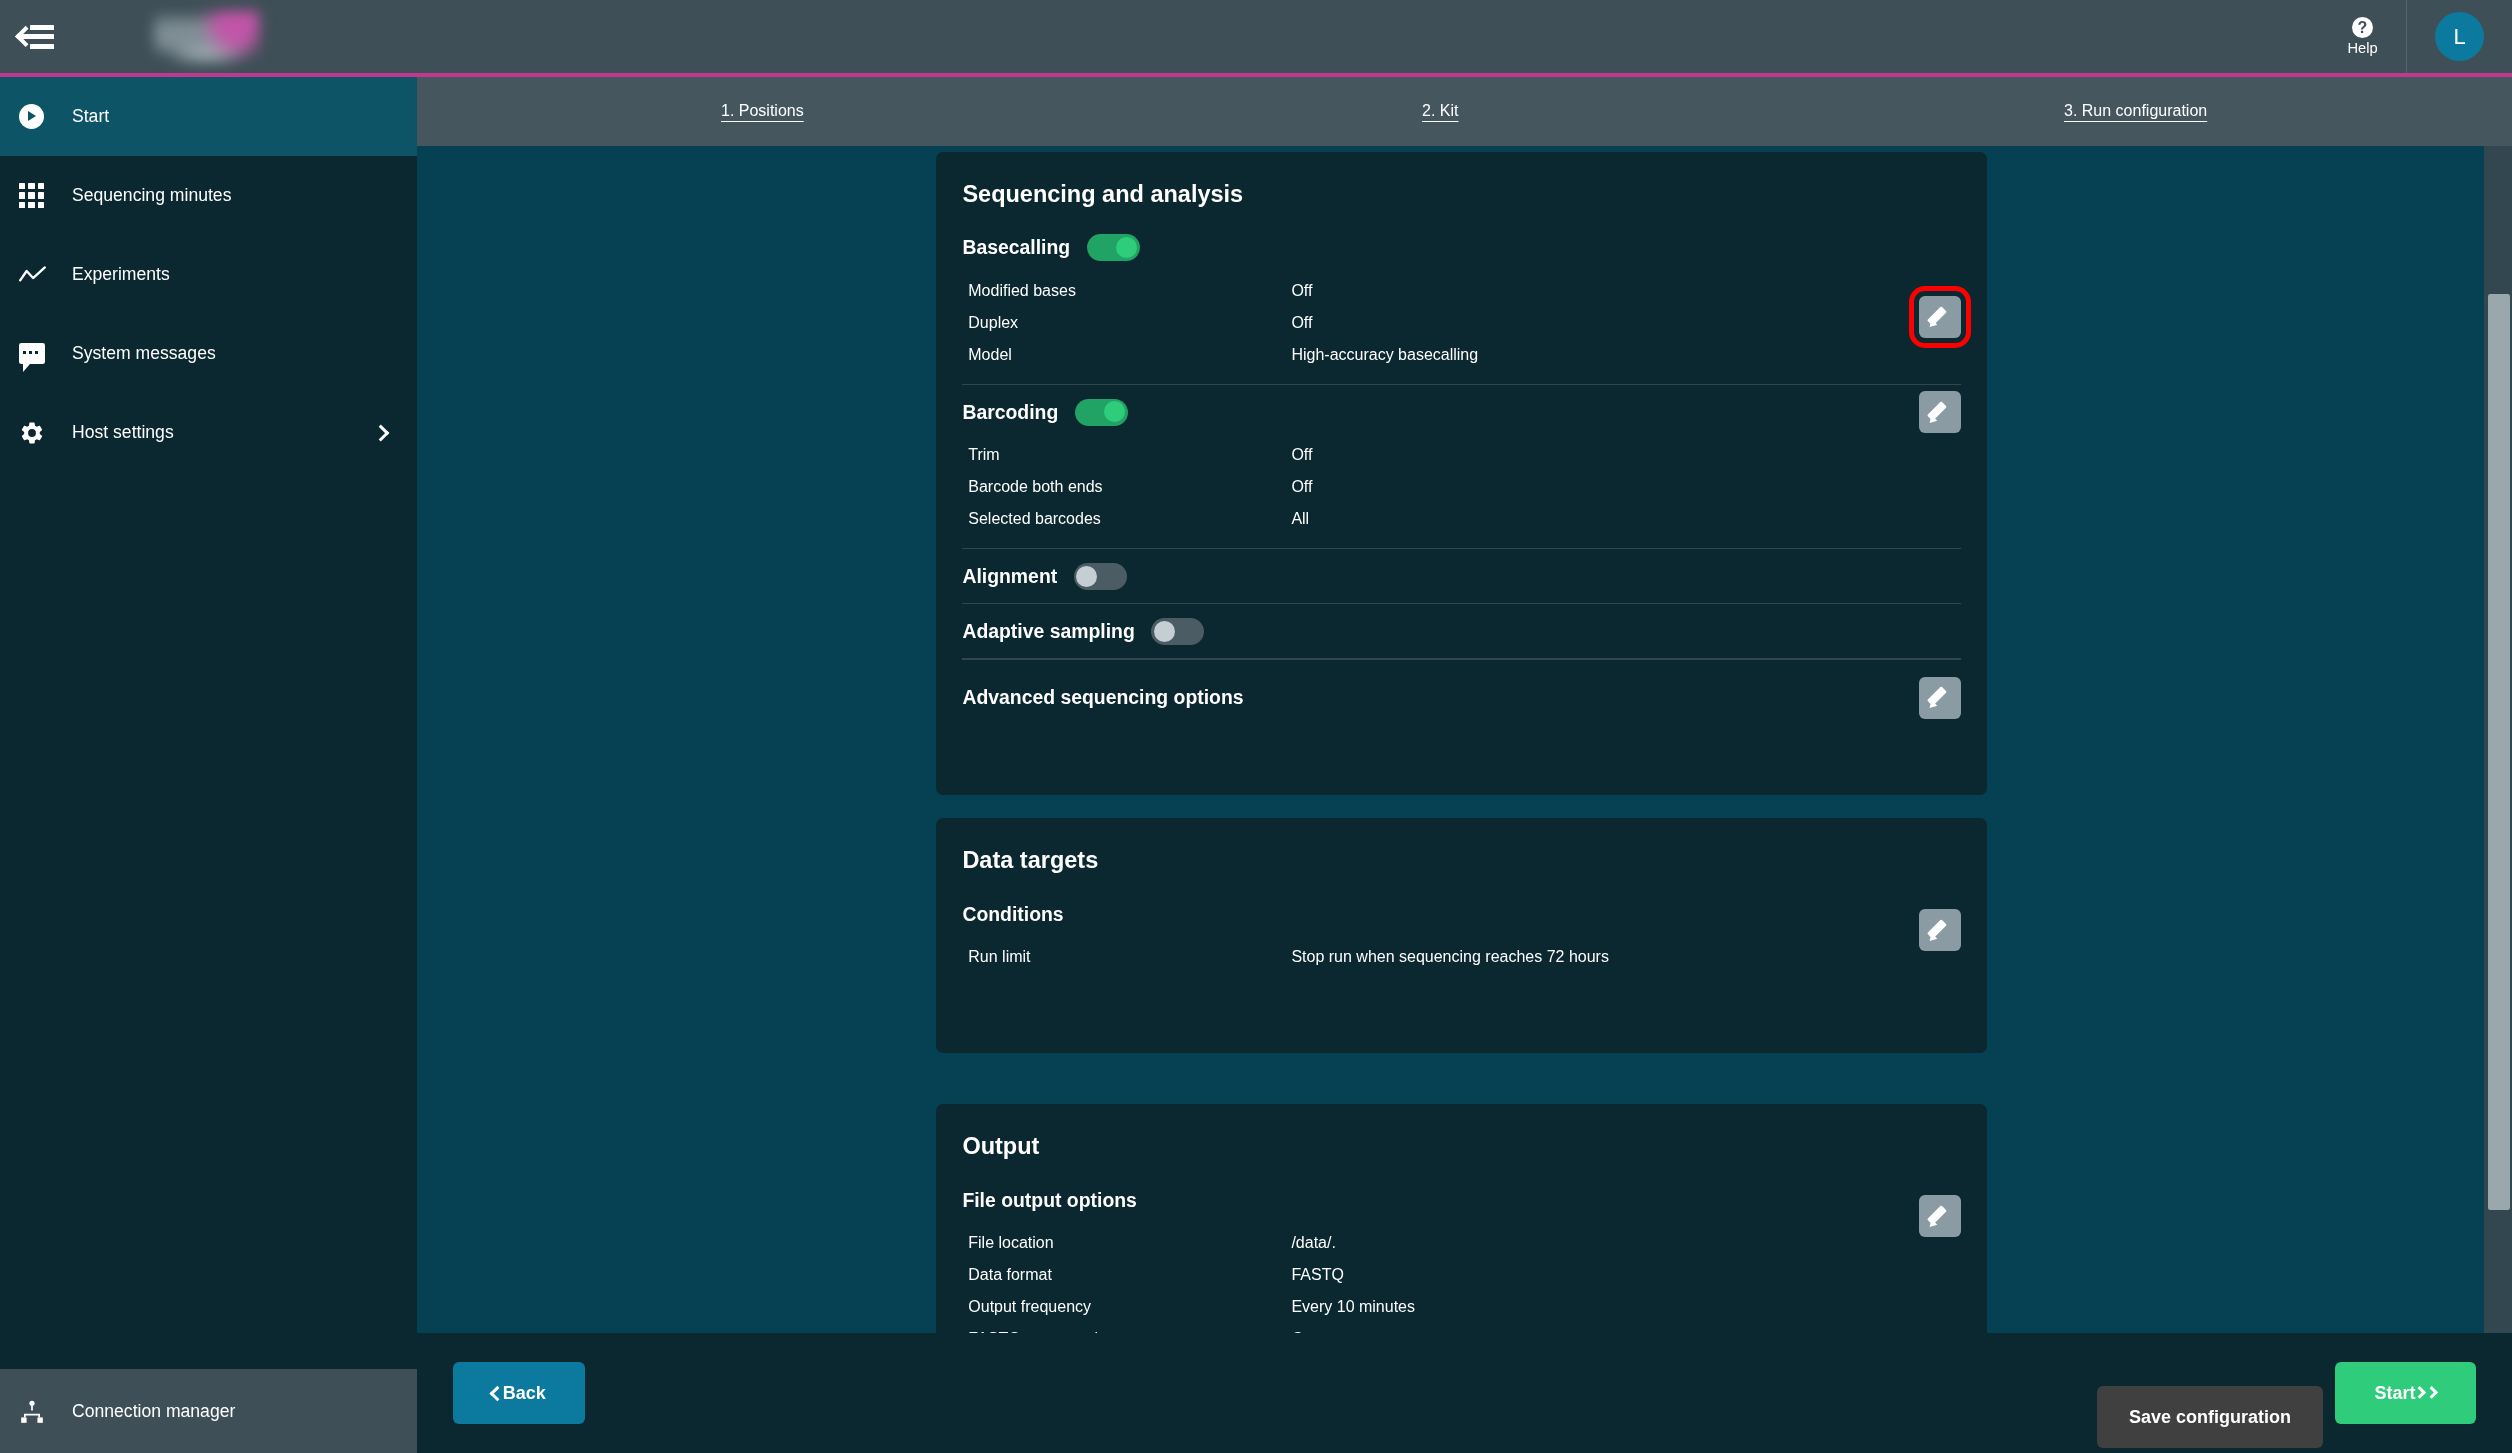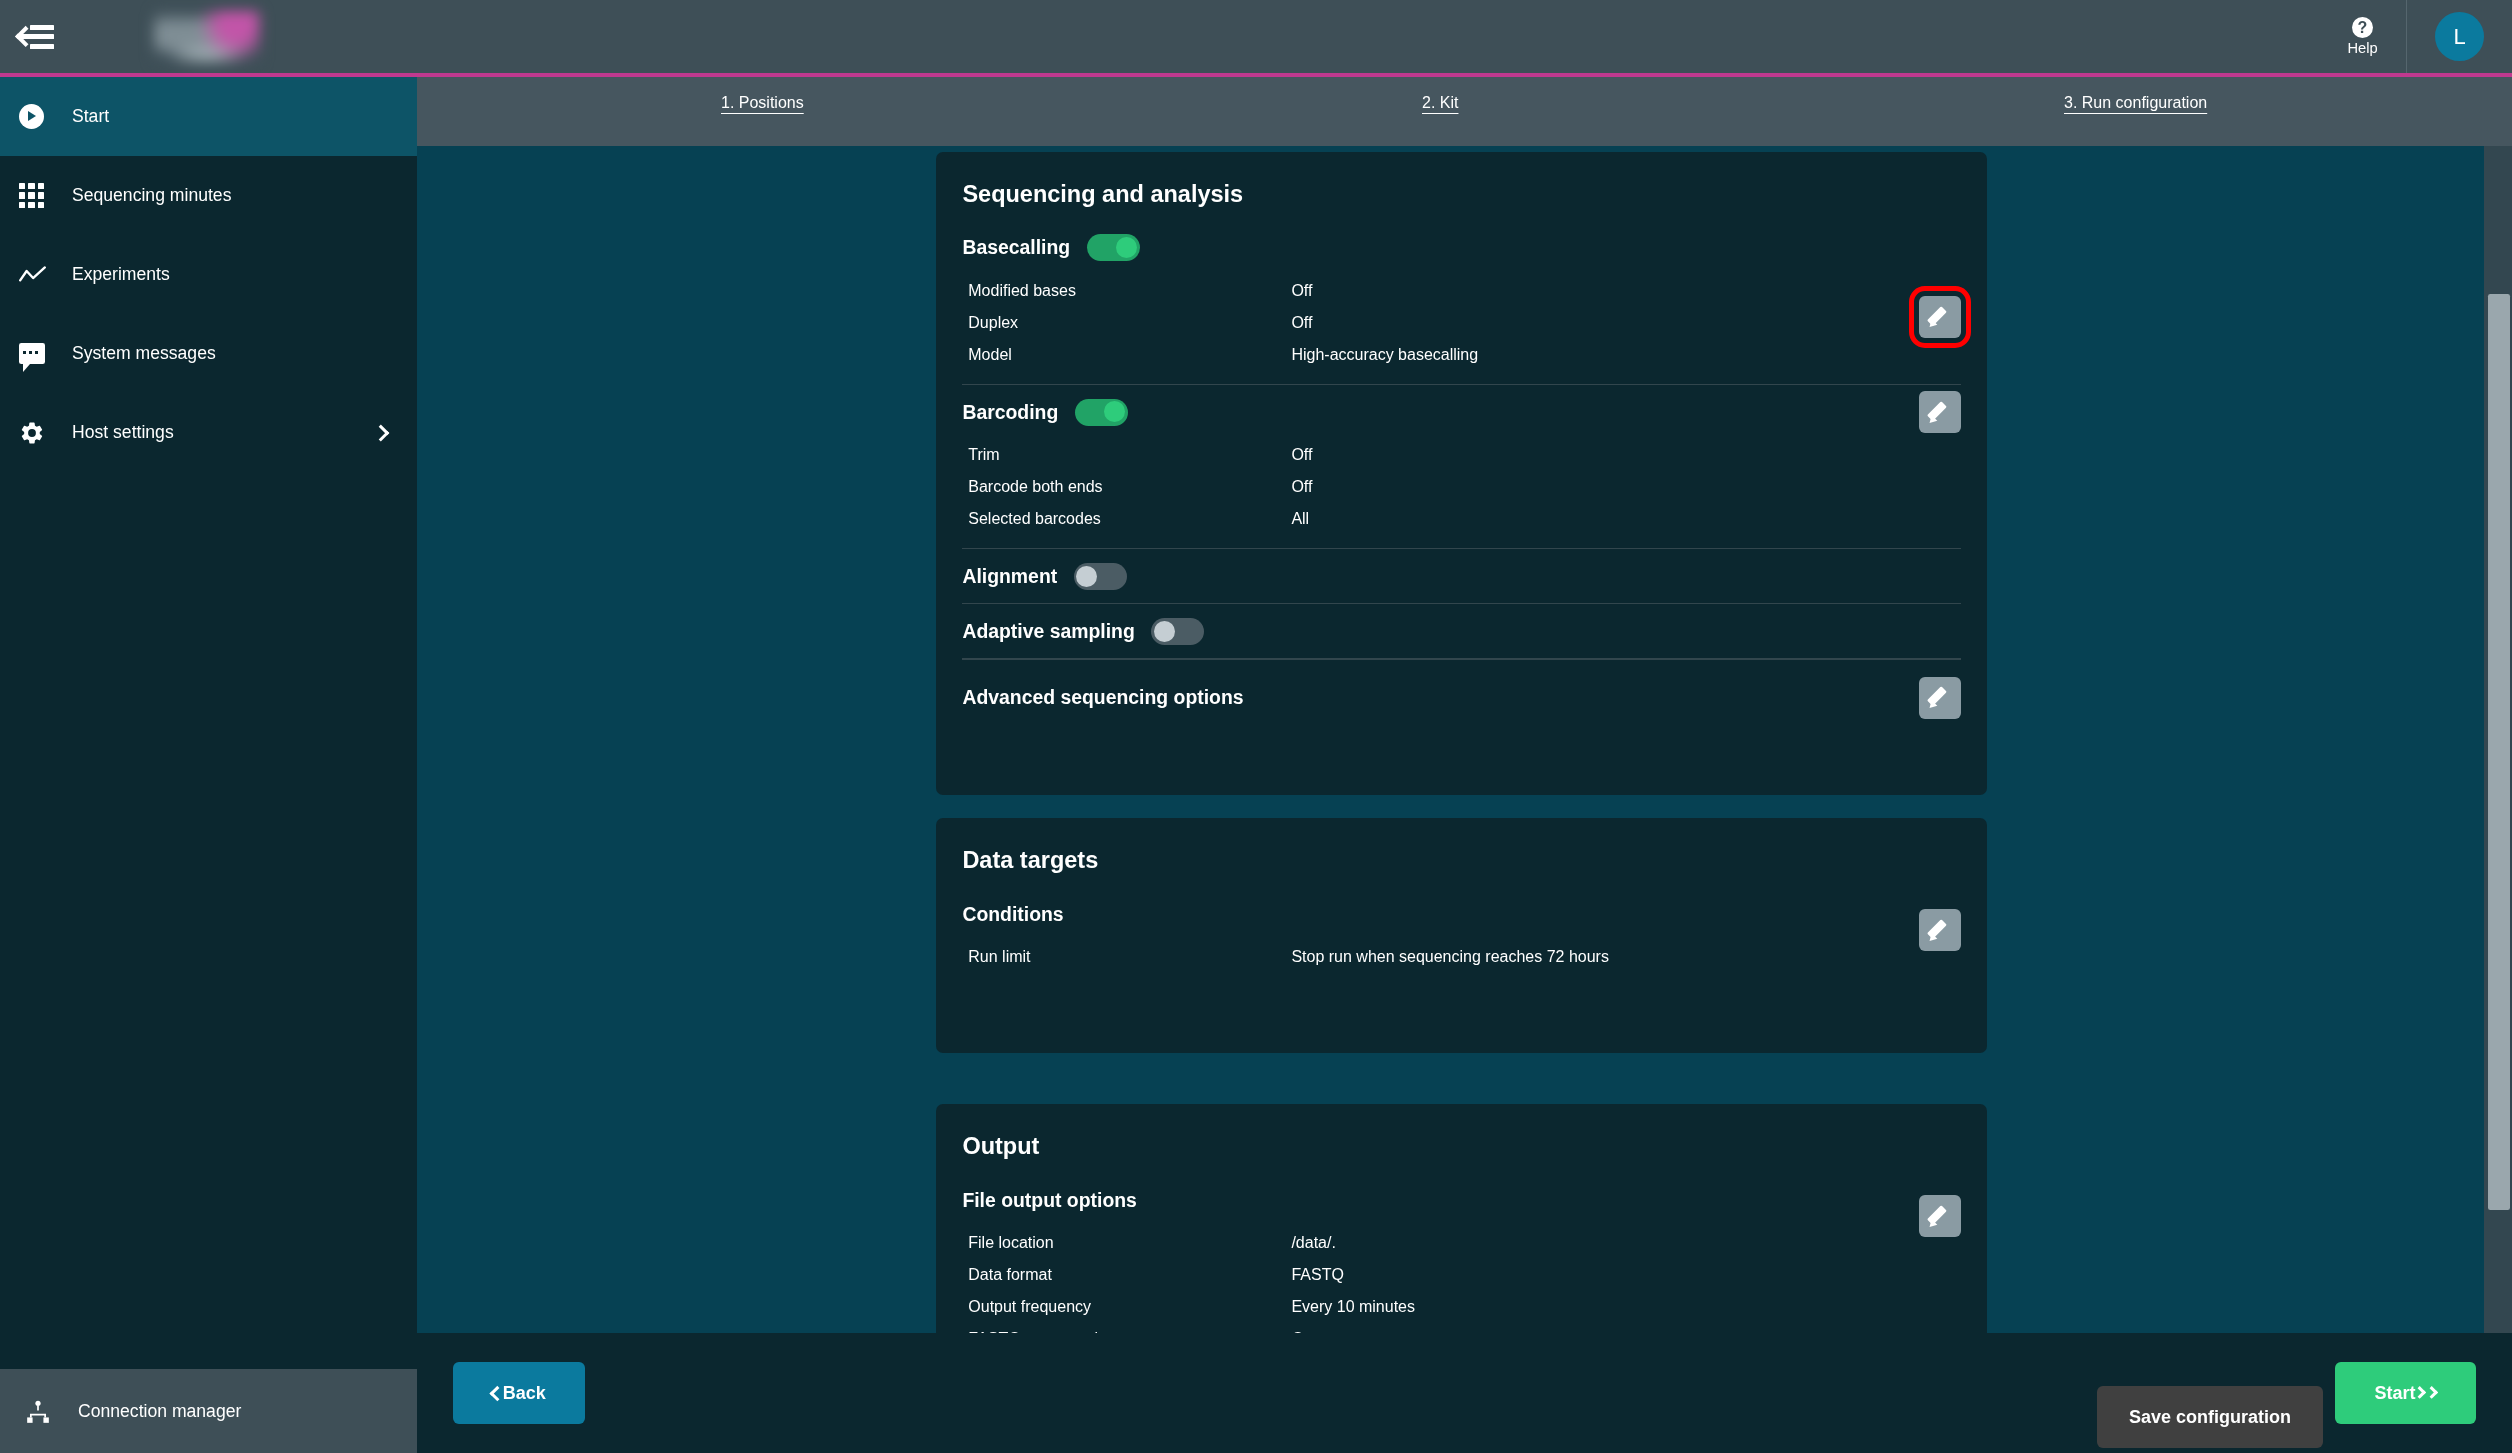--- a/index.html
+++ b/index.html
@@ -76,21 +76,21 @@
   .nav-item.active { background: #0D5467; }
   .nav-icon { width: 46px; display: flex; align-items: center; justify-content: flex-start; }
   .nav-label { margin-left: 7px; }
   .chev-right {
     position: absolute; right: 30.5px; width: 11.7px; height: 11.7px;
     border-top: 3.5px solid #fff; border-right: 3.5px solid #fff; transform: rotate(45deg);
   }
   .nav-spacer { flex: 1; }
   .conn-item {
     height: 85px; background: #3E4F57; display: flex; align-items: center;
-    padding-left: 25px; color: #fff; font-size: 17.6px;
+    padding-left: 19px; color: #fff; font-size: 17.6px;
   }
 
   
   .ic-play { width: 25px; height: 25px; border-radius: 50%; background: #fff; position: relative; }
   .ic-play::after {
     content: ""; position: absolute; left: 9.4px; top: 6.5px;
     border-left: 8.2px solid #0D5467; border-top: 5.9px solid transparent; border-bottom: 5.9px solid transparent;
   }
   .ic-grid { width: 25px; height: 25px; display: grid; grid-template-columns: repeat(3,1fr);
              grid-template-rows: repeat(3,1fr); gap: 2.9px; }
@@ -100,21 +100,21 @@
                     border-right:7.6px solid transparent; }
   .ic-chat i { position:absolute; top: 8.2px; left: 4.1px; width: 17.6px; height: 2.9px;
                background: repeating-linear-gradient(90deg,#0B272F 0 2.9px,transparent 2.9px 5.9px); }
 
   
   .stepper {
     position: absolute; left: 417px; top: 77px; width: 2095px; height: 69px;
     background: #46565F;
   }
   .step {
-    position: absolute; top: 17px; font-size: 16px; color: #fff;
+    position: absolute; top: 25px; font-size: 16px; color: #fff;
     text-decoration: underline; text-underline-offset: 5.3px; white-space: nowrap;
   }
   .step-1 { left: 304px; }
   .step-2 { left: 1005px; }
   .step-3 { left: 1647px; }
 
   
   .content {
     position: absolute; left: 417px; top: 146px; width: 2480px; height: 1187px;
     background: #064153; overflow: hidden;

